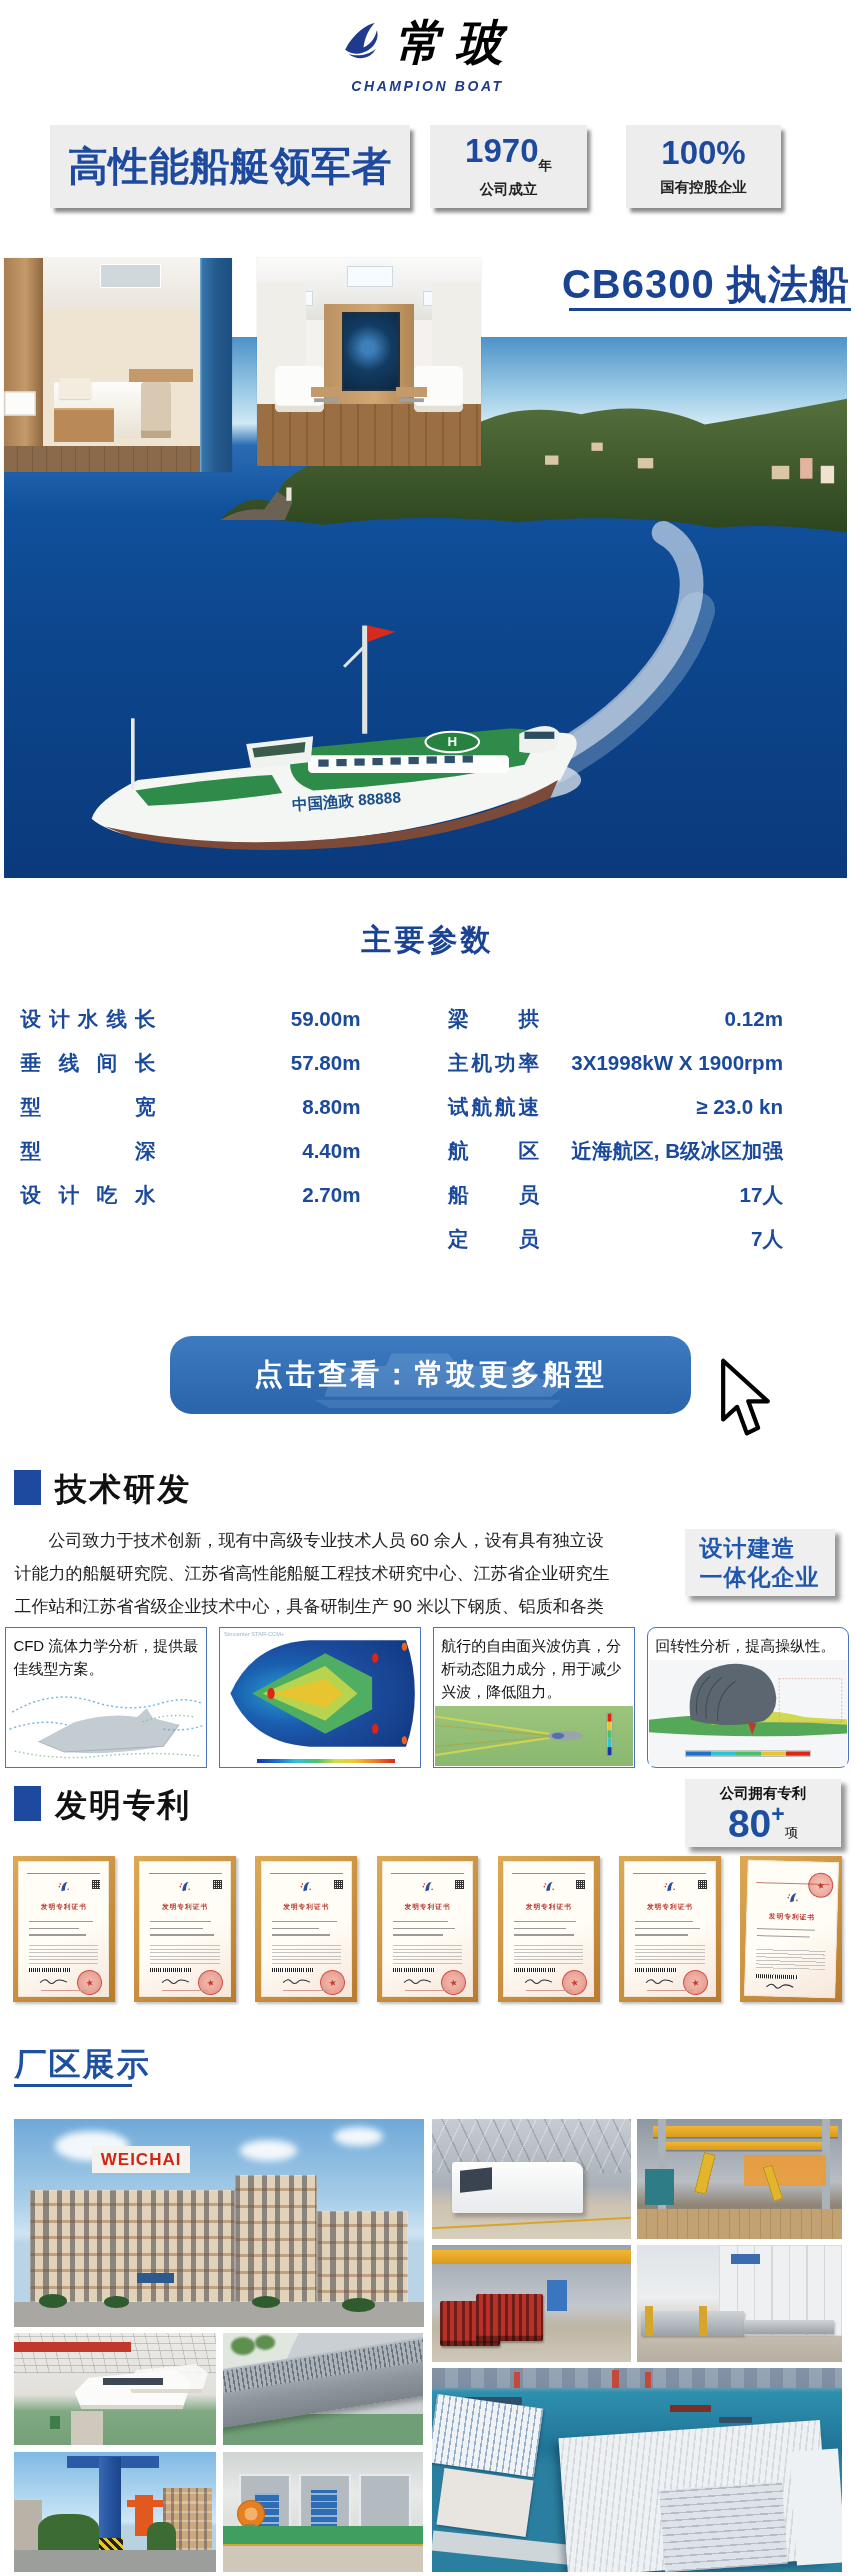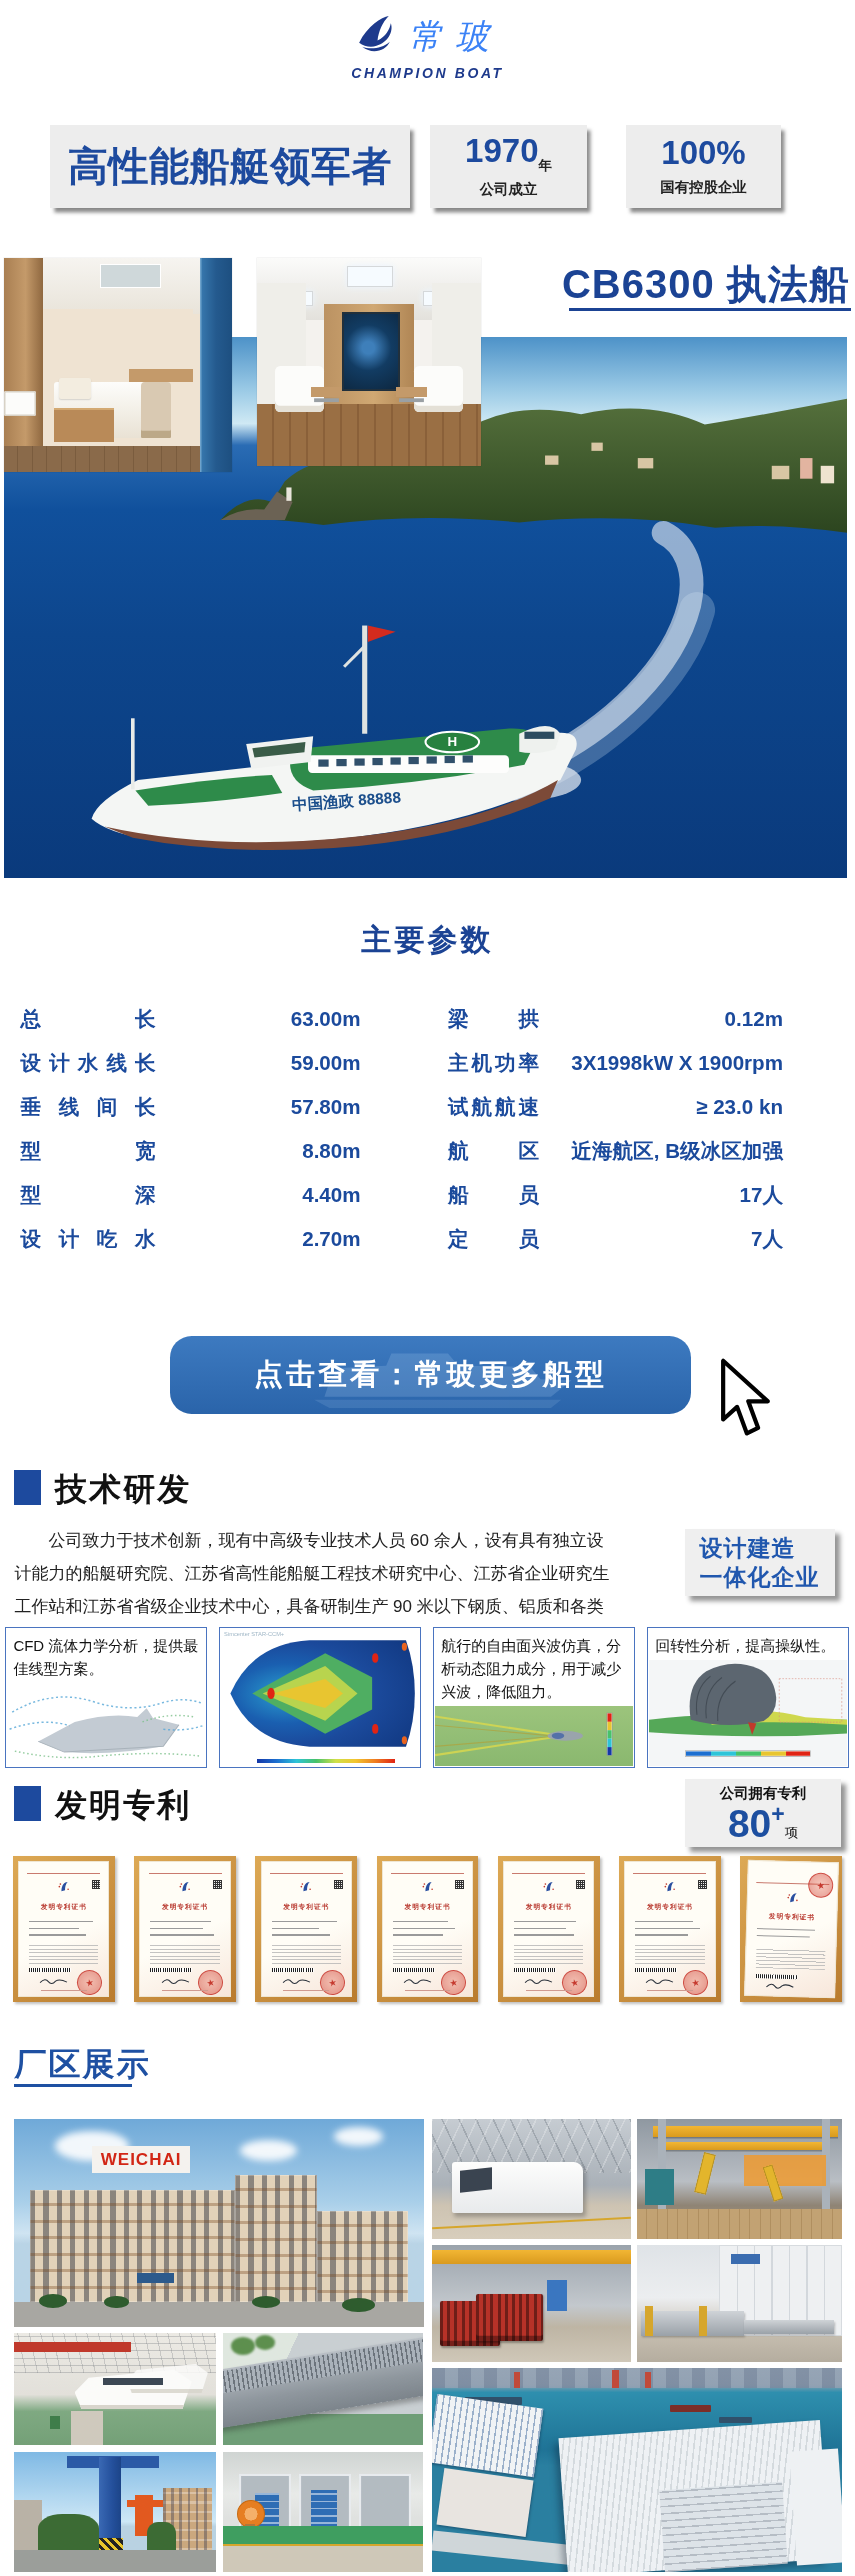--- a/index.html
+++ b/index.html
@@ -3,21 +3,21 @@
 <meta charset="utf-8">
 <style>
   html,body{margin:0;padding:0;background:#fff;}
   body{width:855px;height:2592px;position:relative;overflow:hidden;
        font-family:"Liberation Sans","DejaVu Sans",sans-serif;color:#222;}
   .abs{position:absolute;}
 
   
   .logo-wrap{left:0;right:0;top:11.3px;display:flex;flex-direction:column;align-items:center;}
   .logo-row{display:flex;align-items:center;gap:7.2px;}
-  .logo-cn{font-size:34px;font-weight:normal;color:#3b82f6;letter-spacing:13.4px;font-style:italic;}
+  .logo-cn{font-size:48px;font-weight:bold;color:#000000;letter-spacing:13.4px;font-style:italic;}
   .logo-en{font-size:14px;font-weight:bold;color:#1e3a8c;letter-spacing:2.6px;font-style:italic;margin-top:3.1px;}
 
   
   .badge{background:#ededed;box-shadow:4.1px 4.6px 3.6px rgba(20,20,20,.5);
          display:flex;flex-direction:column;align-items:center;justify-content:center;}
   .badge-slogan{left:50px;top:125px;width:360px;height:83px;}
   .badge-slogan span{font-size:40px;font-weight:bold;color:#1d4a9e;letter-spacing:0.5px;}
   .badge-sm1{left:430px;top:125px;width:157px;height:83px;}
   .badge-sm2{left:626px;top:125px;width:155px;height:83px;}
   .badge-big{font-size:33px;font-weight:bold;color:#1d4a9e;line-height:1;}
@@ -324,24 +324,20 @@
   <div class="abs p2-sofaL"></div>
     <div class="abs p2-sofaR"></div>
   <div class="abs p2-tabL"></div>
     <div class="abs p2-tabR"></div>
 </div>
 
 <div class="abs params-title">主要参数</div>
 
 <div class="abs pcol pcol-left">
   <div class="prow">
-      <span class="plabel">总长</span>
-      <span class="pvalue">63.00m</span>
-    </div>
-  <div class="prow">
       <span class="plabel">设计水线长</span>
       <span class="pvalue">59.00m</span>
     </div>
   <div class="prow">
       <span class="plabel">垂线间长</span>
       <span class="pvalue">57.80m</span>
     </div>
   <div class="prow">
       <span class="plabel">型宽</span>
       <span class="pvalue">8.80m</span>
@@ -464,21 +460,21 @@
       <rect x="330" y="20" width="10" height="120" fill="#ffffff" opacity=".85"></rect>
       <rect x="330" y="20" width="10" height="120" fill="none" stroke="#888" stroke-width="1"></rect>
       <rect x="331" y="21" width="8" height="24" fill="#e02414"></rect>
         <rect x="331" y="45" width="8" height="24" fill="#e8c530"></rect>
       <rect x="331" y="69" width="8" height="24" fill="#47c26a"></rect>
         <rect x="331" y="93" width="8" height="24" fill="#2ec4d8"></rect>
       <rect x="331" y="117" width="8" height="23" fill="#1437a8"></rect>
     </svg>
   </div>
 </div>
-<div class="abs tcard" style="left:647px;">
+<div class="abs tcard" style="left:647px;border-radius:9px;">
   <div class="cap">回转性分析，提高操纵性。</div>
   <div class="img" style="background:#f4f6f7;">
     <svg viewBox="0 0 380 170" width="100%" height="100%" preserveAspectRatio="none">
       <path d="M0 96 Q120 84 200 92 L380 96 L380 118 Q200 128 0 116 Z" fill="#55a858"></path>
       <path d="M120 96 Q200 70 300 92 L380 96 L380 104 Q230 96 120 104 Z" fill="#cfd84e"></path>
       <path d="M80 96 Q70 40 110 18 Q160 -4 210 14 Q240 26 244 60 Q246 84 220 98 Q150 112 80 96 Z" fill="#5c6670"></path>
       <path d="M92 88 Q86 46 118 26 M110 94 Q104 50 140 28 M132 98 Q128 56 166 34" stroke="#434c55" stroke-width="2" fill="none"></path>
       <rect x="250" y="30" width="120" height="70" fill="none" stroke="#d88a7a" stroke-dasharray="3 3"></rect>
       <path d="M190 100 L198 120 L206 102" fill="#c0392b"></path>
       <rect x="70" y="146" width="240" height="9" fill="#fff" stroke="#999" stroke-width="1"></rect>

